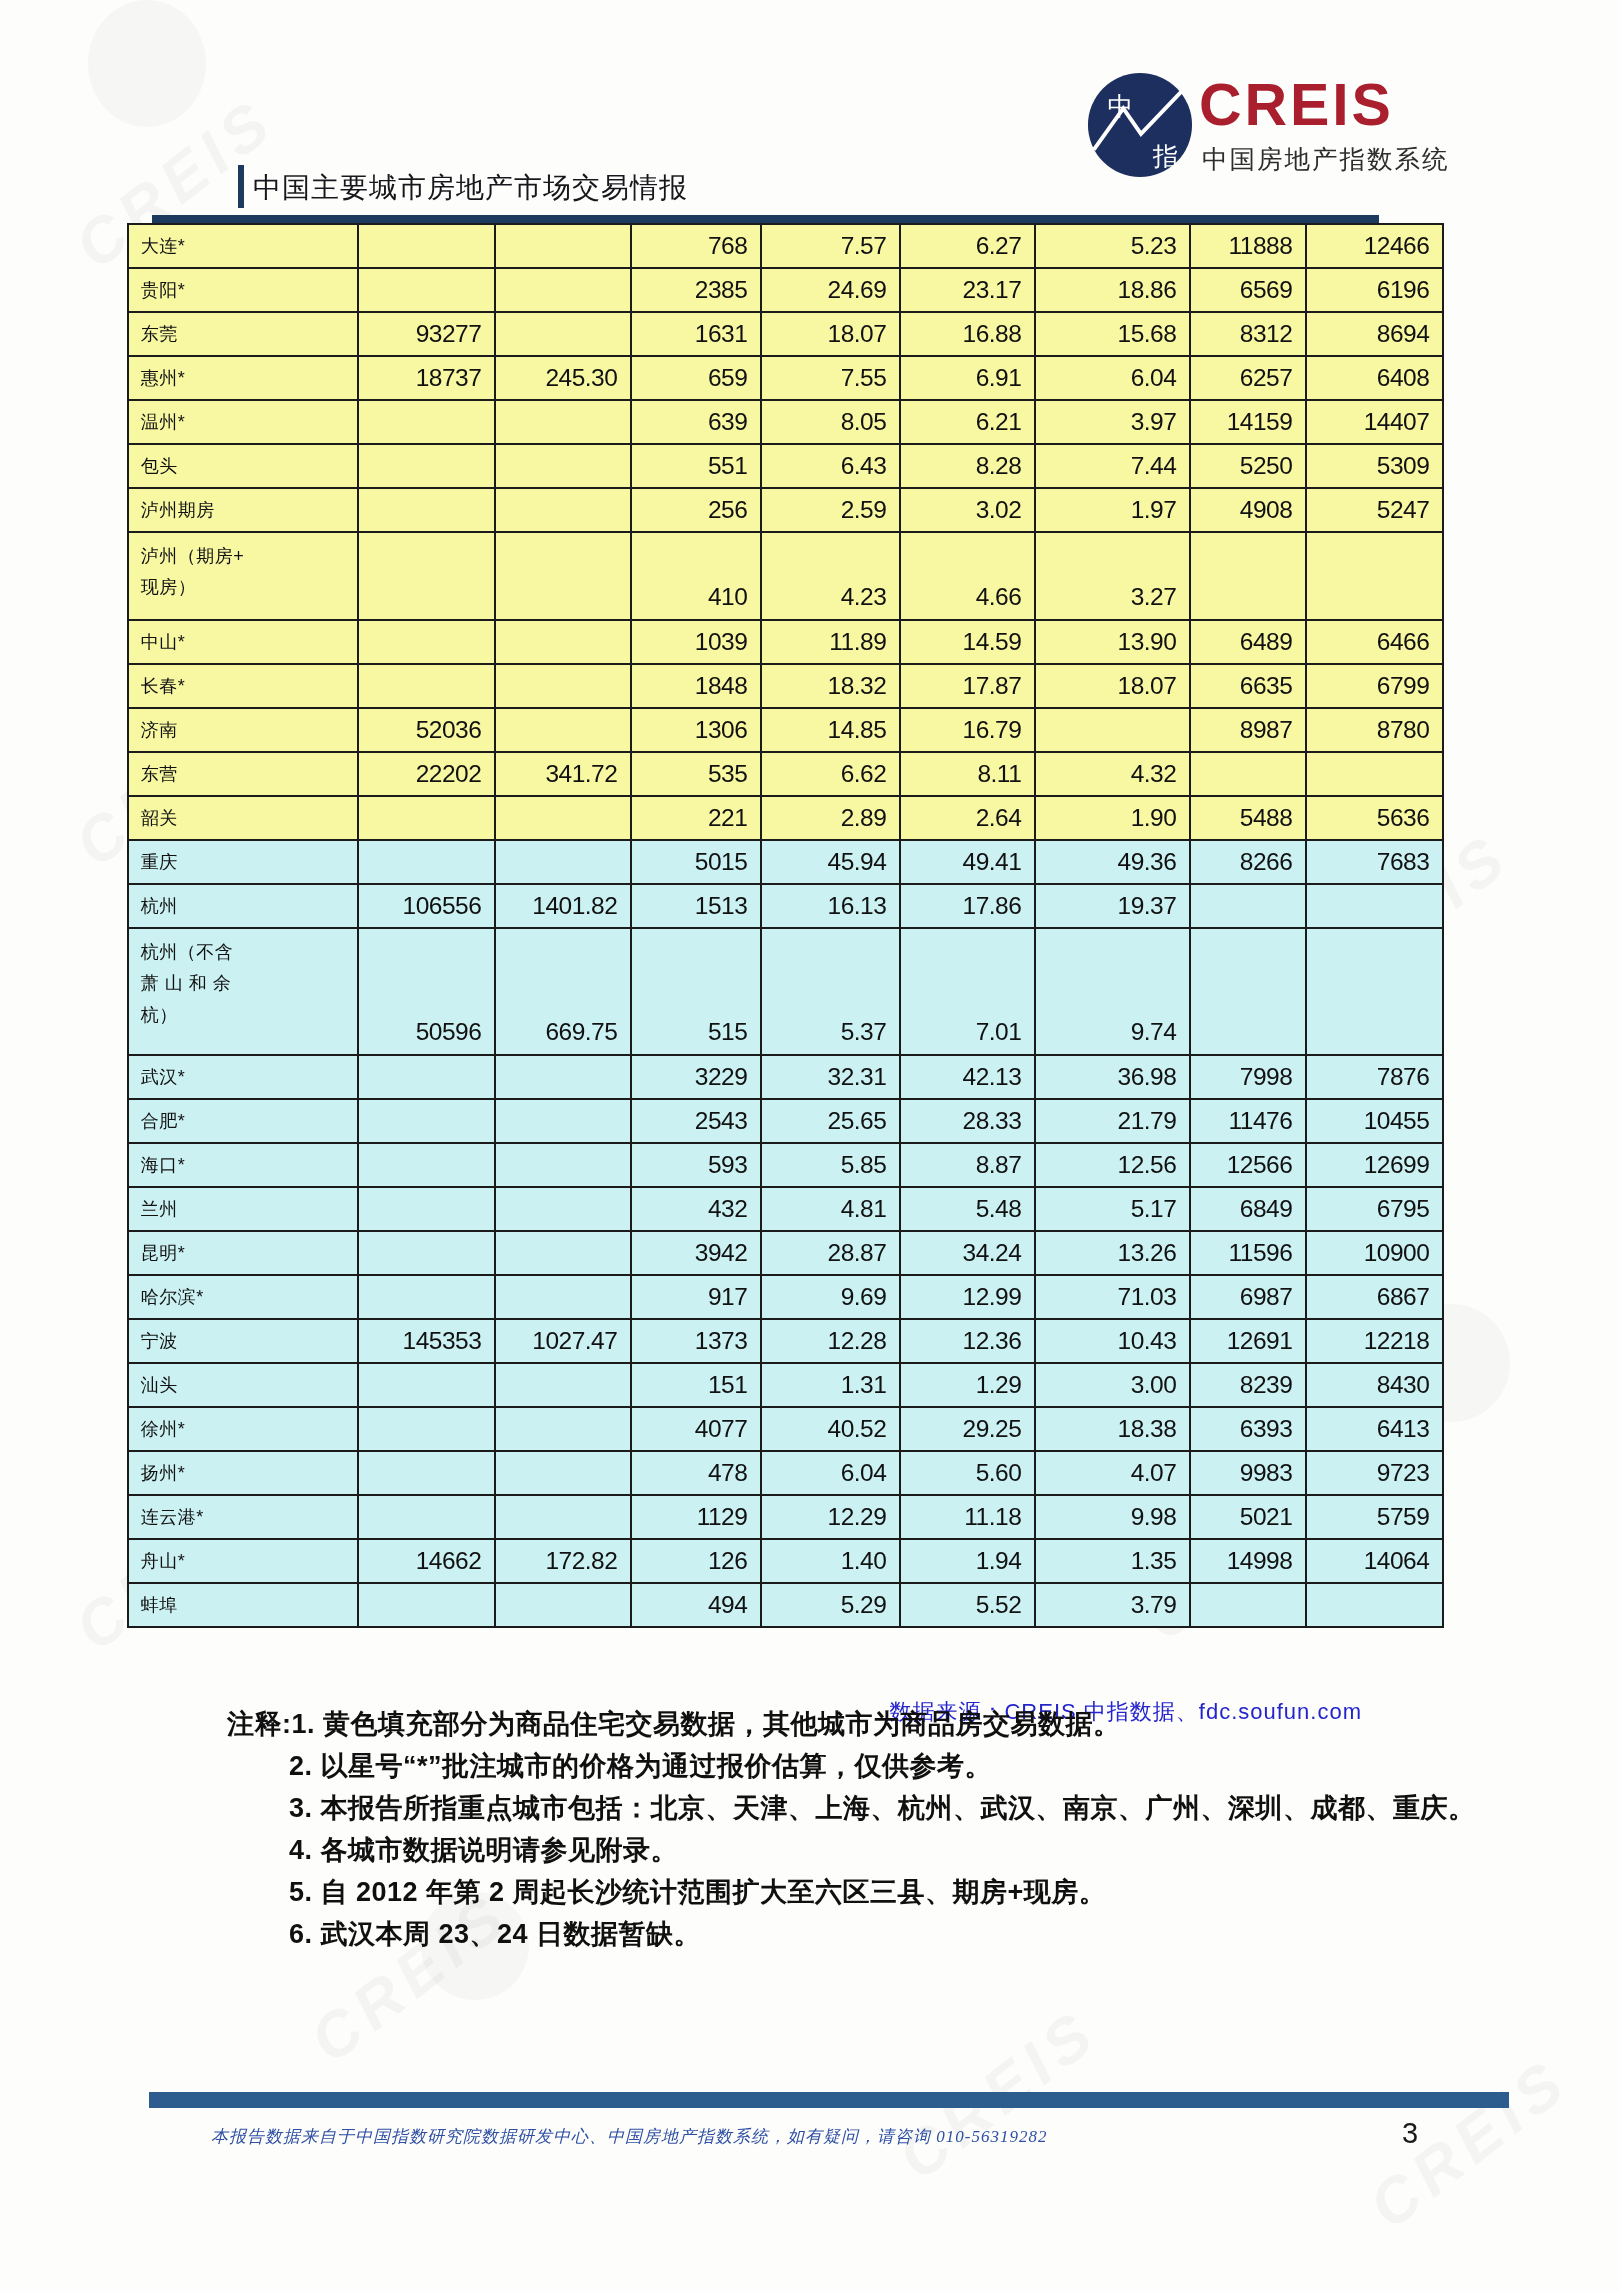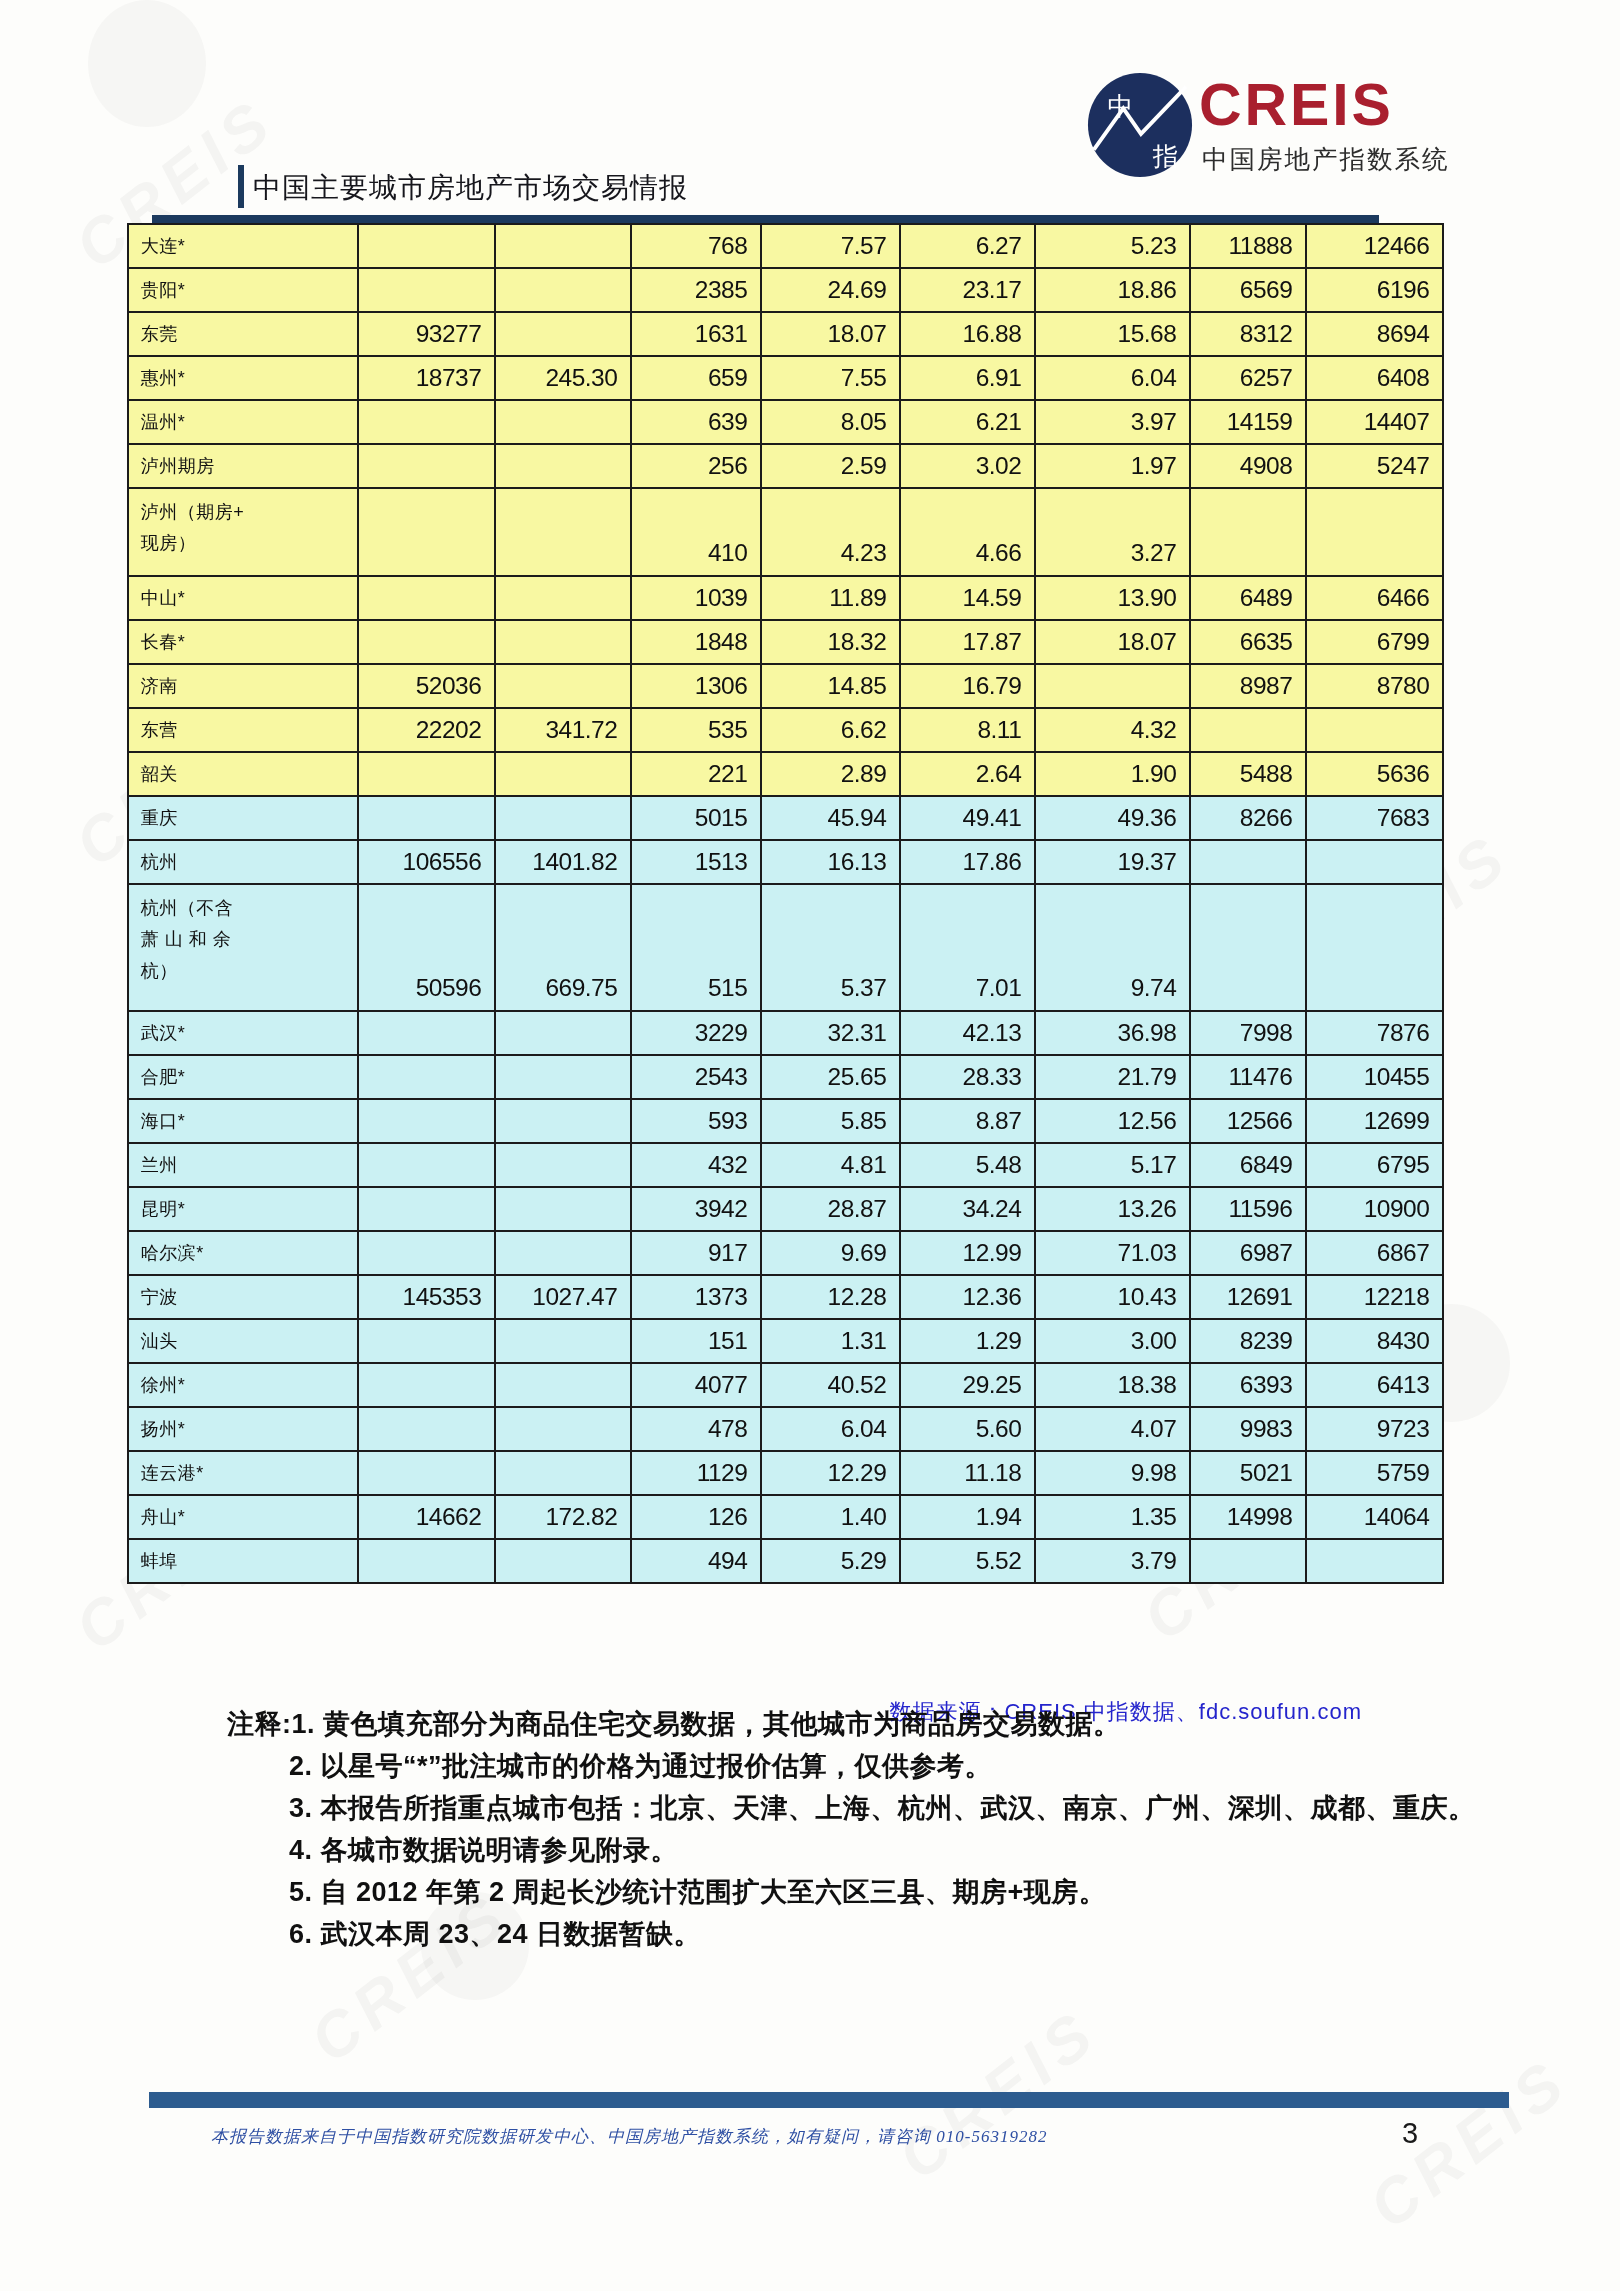--- a/index.html
+++ b/index.html
@@ -187,20 +187,31 @@
           <td class="num"></td>
           <td class="num"></td>
           <td class="num">639</td>
           <td class="num">8.05</td>
           <td class="num">6.21</td>
           <td class="num">3.97</td>
           <td class="num">14159</td>
           <td class="num">14407</td>
         </tr>
         <tr class="row yellow">
+          <td class="city">包头</td>
+          <td class="num"></td>
+          <td class="num"></td>
+          <td class="num">551</td>
+          <td class="num">6.43</td>
+          <td class="num">8.28</td>
+          <td class="num">7.44</td>
+          <td class="num">5250</td>
+          <td class="num">5309</td>
+        </tr>
+        <tr class="row yellow">
           <td class="city">泸州期房</td>
           <td class="num"></td>
           <td class="num"></td>
           <td class="num">256</td>
           <td class="num">2.59</td>
           <td class="num">3.02</td>
           <td class="num">1.97</td>
           <td class="num">4908</td>
           <td class="num">5247</td>
         </tr>

